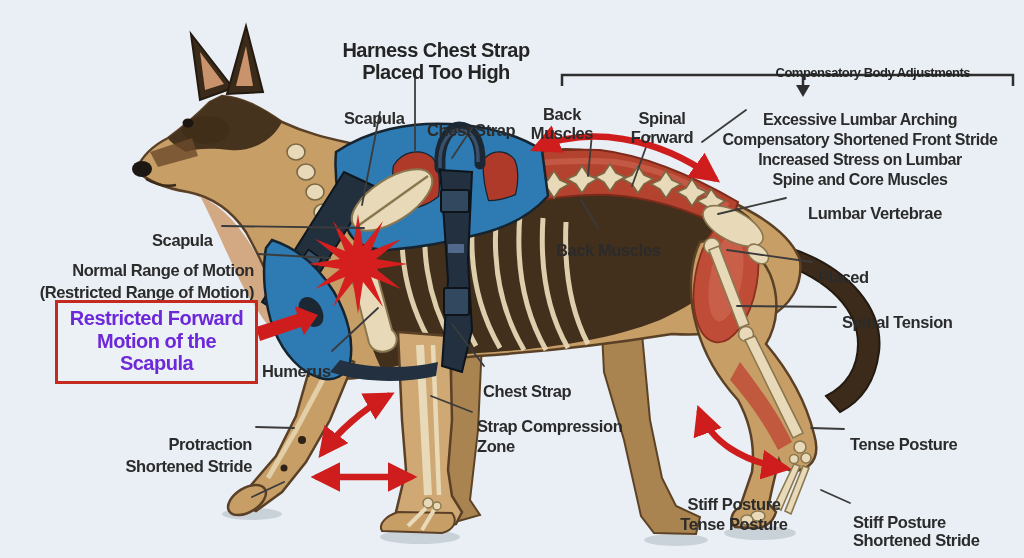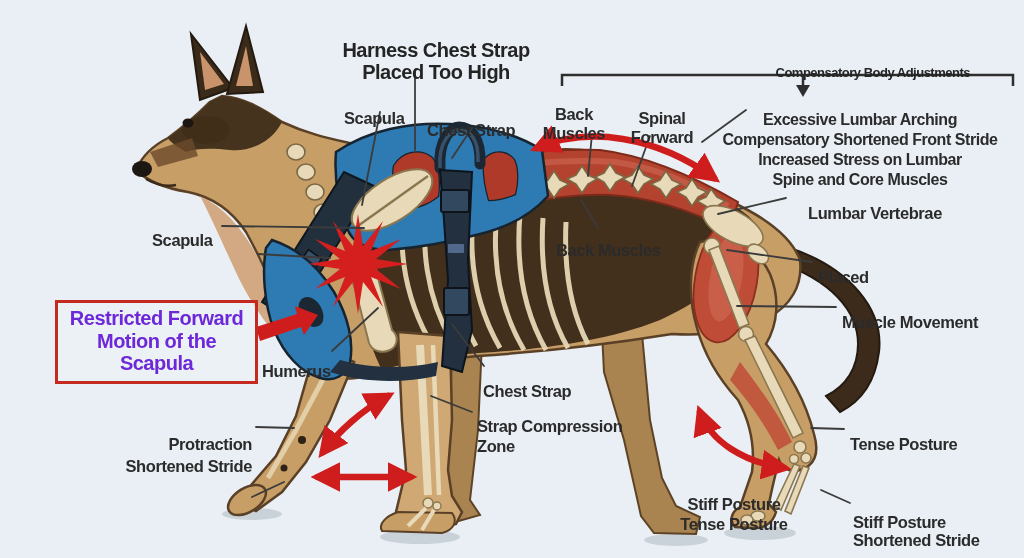--- a/index.html
+++ b/index.html
@@ -237,42 +237,44 @@
 
 <div class="lbl detail c" style="left:700px;top:94px;width:320px;">Excessive Lumbar Arching
 Compensatory Shortened Front Stride
 Increased Stress on Lumbar
 Spine and Core Muscles</div>
 
 <div class="lbl" style="left:344px;top:93px;">Scapula</div>
 
 <div class="lbl" style="left:427px;top:105px;">Chest Strap</div>
 
-<div class="lbl c" style="left:536px;top:89px;width:76px;">Back
+<div class="lbl c" style="left:524px;top:89px;width:76px;">Back
 Muscles</div>
 
 <div class="lbl c" style="left:626px;top:93px;width:72px;">Spinal
 Forward</div>
 
 <div class="lbl" style="left:808px;top:188px;">Lumbar Vertebrae</div>
 
 <div class="lbl" style="left:152px;top:215px;">Scapula</div>
 
+<div class="lbl r" style="left:0px;top:243px;width:254px;line-height:1.35;">Normal Range of Motion
+(Restricted Range of Motion)</div>
 
 <div class="redbox">Restricted Forward
 Motion of the
 Scapula</div>
 
 <div class="lbl" style="left:262px;top:346px;">Humerus</div>
 
 <div class="lbl" style="left:556px;top:225px;">Back Muscles</div>
 
 <div class="lbl" style="left:818px;top:252px;">Placed</div>
 
-<div class="lbl" style="left:842px;top:297px;">Muscle Movement</div>
+<div class="lbl" style="left:842px;top:297px;">Spinal Tension</div>
 
 <div class="lbl" style="left:483px;top:366px;">Chest Strap</div>
 
 <div class="lbl" style="left:477px;top:400px;line-height:1.22;">Strap Compression
 Zone</div>
 
 <div class="lbl r" style="left:58px;top:417px;width:194px;line-height:1.35;">Protraction
 Shortened Stride</div>
 
 

